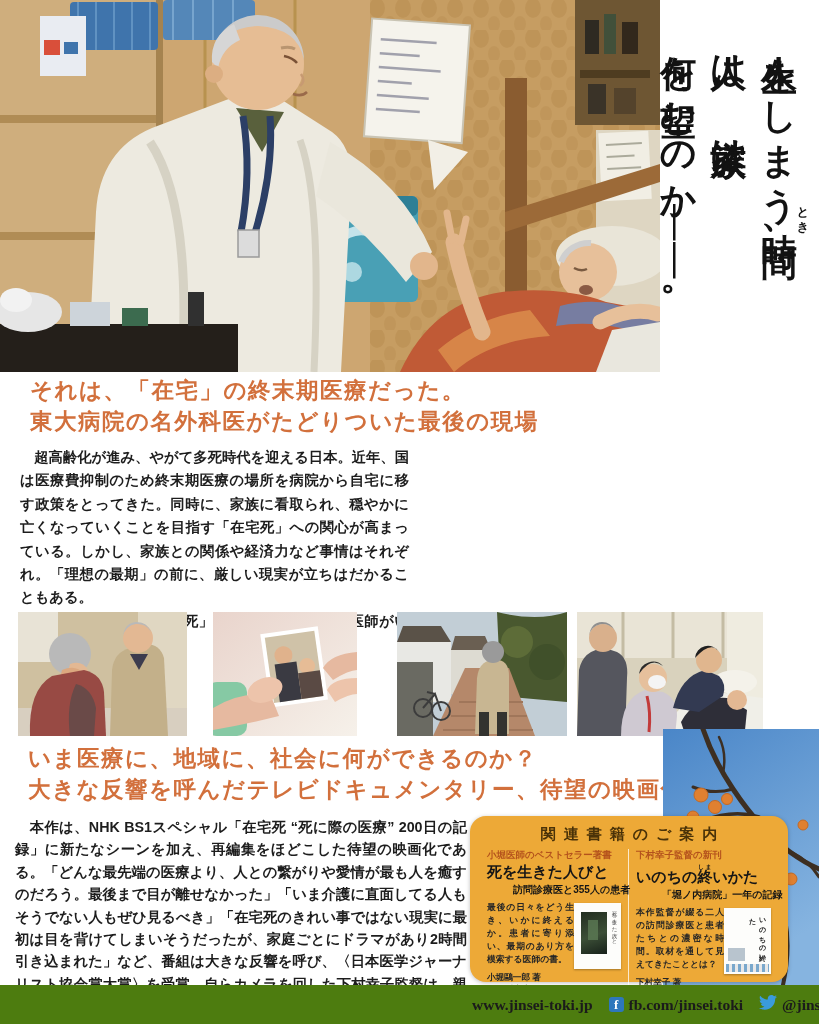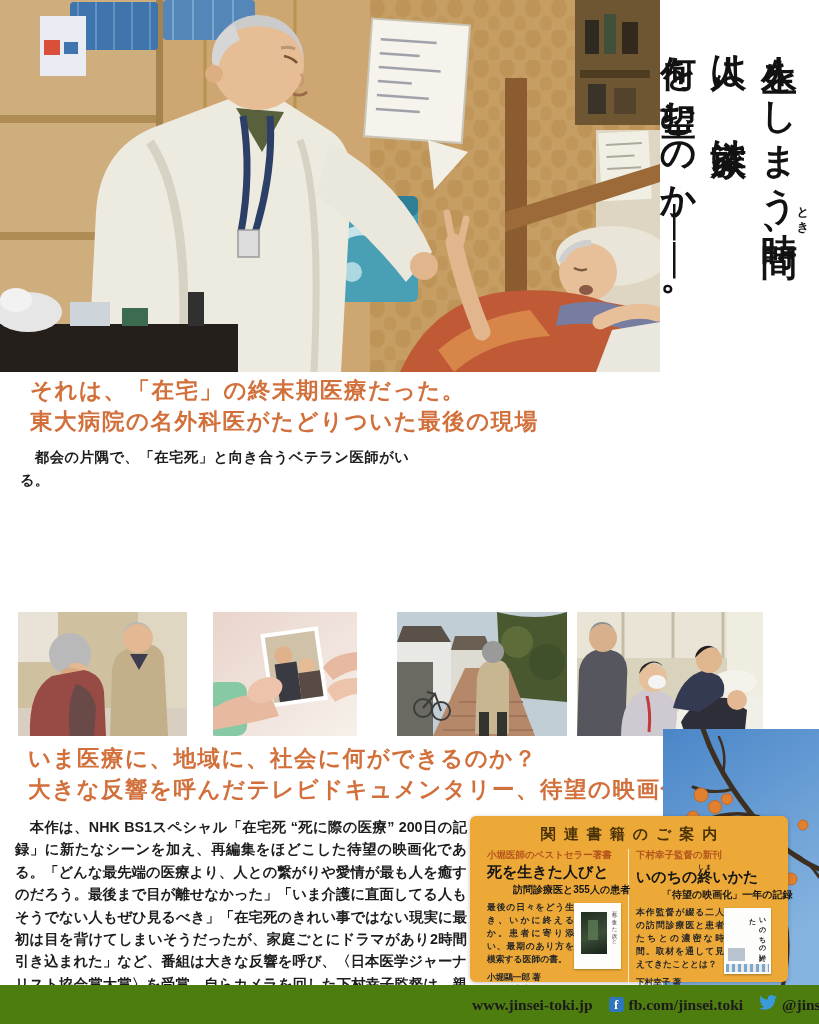--- a/index.html
+++ b/index.html
@@ -51,21 +51,21 @@
   .strip { position:absolute; left:18px; top:612px; height:124px; display:flex; }
   .strip svg { display:block; }
   .sp1 { margin-right:26px; } .sp2 { margin-right:40px; } .sp3 { margin-right:10px; }
 
   
   .persimmon { position:absolute; left:663px; top:729px; width:156px; height:256px; }
 
   
   .books {
     position:absolute; left:470px; top:816px; width:318px; height:166px;
-    background:#eda937; border-radius:6px; box-sizing:border-box;
+    background:#eda937; border-radius:16px; box-sizing:border-box;
     padding:9px 10px 6px; box-shadow:0 1px 4px rgba(0,0,0,0.25);
   }
   .books-header {
     text-align:center; font-size:15px; font-weight:bold;
     letter-spacing:8px; text-indent:8px; color:#4a3208; margin-bottom:5px;
   }
   .books-cols { display:flex; }
   .bcol { width:50%; padding:0 7px; box-sizing:border-box; }
   .bcol.first { border-right:1px solid rgba(255,255,255,0.75); }
   .blabel { font-size:9.5px; font-weight:bold; color:#b4521c; margin-bottom:2px; white-space:nowrap; }
@@ -236,20 +236,21 @@
     <div>何を望むのか――。</div>
   </div>
 
   <div class="headline h1">
     <div>それは、「在宅」の終末期医療だった。</div>
     <div>東大病院の名外科医がたどりついた最後の現場</div>
   </div>
 
   <div class="cols bodytext">
     <div class="col">
+      <p>　超高齢化が進み、やがて多死時代を迎える日本。近年、国は医療費抑制のため終末期医療の場所を病院から自宅に移す政策をとってきた。同時に、家族に看取られ、穏やかに亡くなっていくことを目指す「在宅死」への関心が高まっている。しかし、家族との関係や経済力など事情はそれぞれ。「理想の最期」の前に、厳しい現実が立ちはだかることもある。</p>
       <p>　都会の片隅で、「在宅死」と向き合うベテラン医師がいる。</p>
     </div>
   </div>
 
   <div class="strip">
     <svg class="sp1" width="169" height="124" viewBox="0 0 169 124">
       <rect width="169" height="124" fill="#cfc0a0"></rect>
       <rect x="120" y="0" width="49" height="124" fill="#e0d7c2"></rect>
       <rect x="0" y="0" width="40" height="50" fill="#e8e3d6"></rect>
       <rect x="0" y="96" width="169" height="28" fill="#d8cfc0"></rect>
@@ -399,21 +400,21 @@
           </div>
           <div class="bcover">
             <div class="c1img"></div>
             <div class="covertitle">死を生きた人びと</div>
           </div>
         </div>
       </div>
       <div class="bcol">
         <div class="blabel">下村幸子監督の新刊</div>
         <div class="btitle"><span>いのちの</span><ruby><span>終</span><rt>しま</rt></ruby><span>いかた</span></div>
-        <div class="bsub">「待望の映画化」一年の記録</div>
+        <div class="bsub">「堀ノ内病院」一年の記録</div>
         <div class="brow">
           <div class="btextstack">
             <div class="bbody">本作監督が綴る二人の訪問診療医と患者たちとの濃密な時間。取材を通して見えてきたこととは？</div>
             <div class="bcredits">
               <div>下村幸子 著</div>
               <div>NHK出版 刊</div>
               <div>2019年9月10日発売</div>
             </div>
           </div>
           <div class="bcover">

